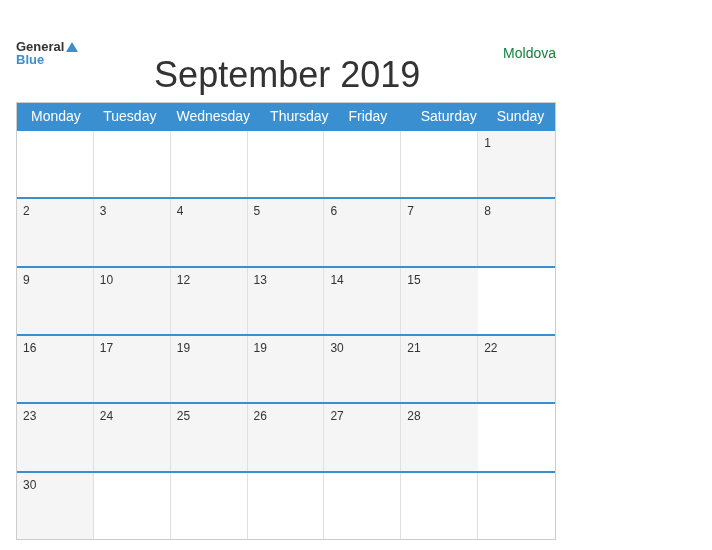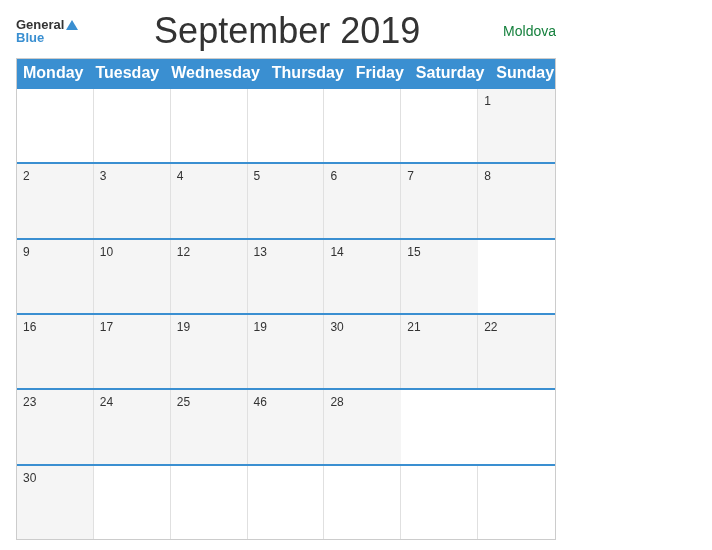--- a/index.html
+++ b/index.html
@@ -54,44 +54,46 @@
     .logo-row {
       display: flex;
       align-items: center;
     }
     .title {
       font-size: 36px;
       font-weight: 300;
       color: #333;
       text-align: center;
       flex: 1;
+      margin-top: 44px;
     }
     .country {
       font-size: 14px;
       color: #15803d;
       min-width: 60px;
       text-align: right;
     }
     .calendar {
       flex: 1;
       display: flex;
       flex-direction: column;
       border: 1px solid #ccc;
     }
     .cal-header {
       display: grid;
       grid-template-columns: repeat(7, 1fr);
       background: #3a8fd1;
     }
     .cal-header-cell {
       color: #fff;
-      font-size: 16px;
-      font-weight: bold;
+      font-size: 14px;
+      font-weight: normal;
       padding: 5px 6px;
       text-align: left;
+      margin-left: 8px;
     }
     .cal-body {
       display: flex;
       flex-direction: column;
       flex: 1;
     }
     .cal-row {
       display: grid;
       grid-template-columns: repeat(7, 1fr);
       flex: 1;
@@ -227,21 +229,24 @@
           <div class="cal-cell">
             <span class="day-num">23</span>
           </div>
           <div class="cal-cell">
             <span class="day-num">24</span>
           </div>
           <div class="cal-cell">
             <span class="day-num">25</span>
           </div>
           <div class="cal-cell">
-            <span class="day-num">46</span>
+            <span class="day-num">26</span>
+          </div>
+          <div class="cal-cell">
+            <span class="day-num">27</span>
           </div>
           <div class="cal-cell">
             <span class="day-num">28</span>
           </div>
         </div>
         <div class="cal-row">
           <div class="cal-cell">
             <span class="day-num">30</span>
           </div>
           <div class="cal-cell empty"></div>

